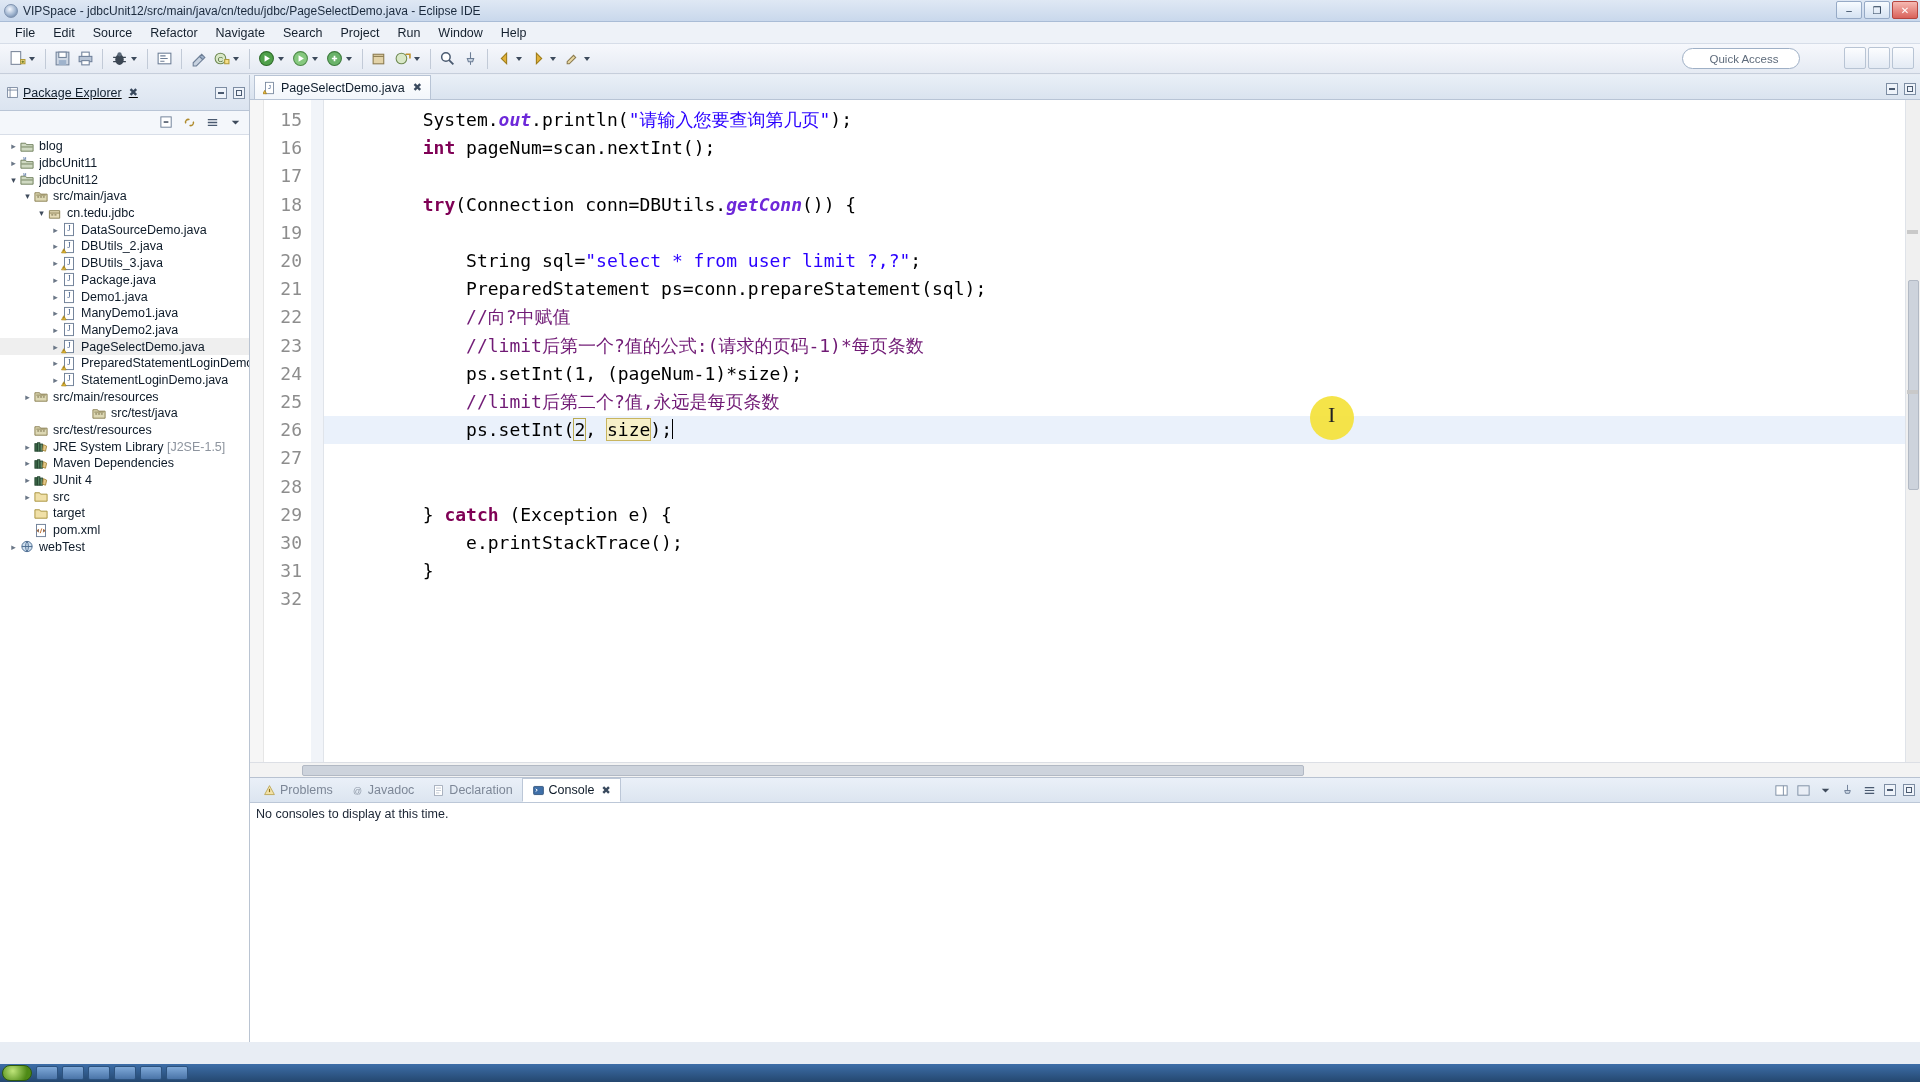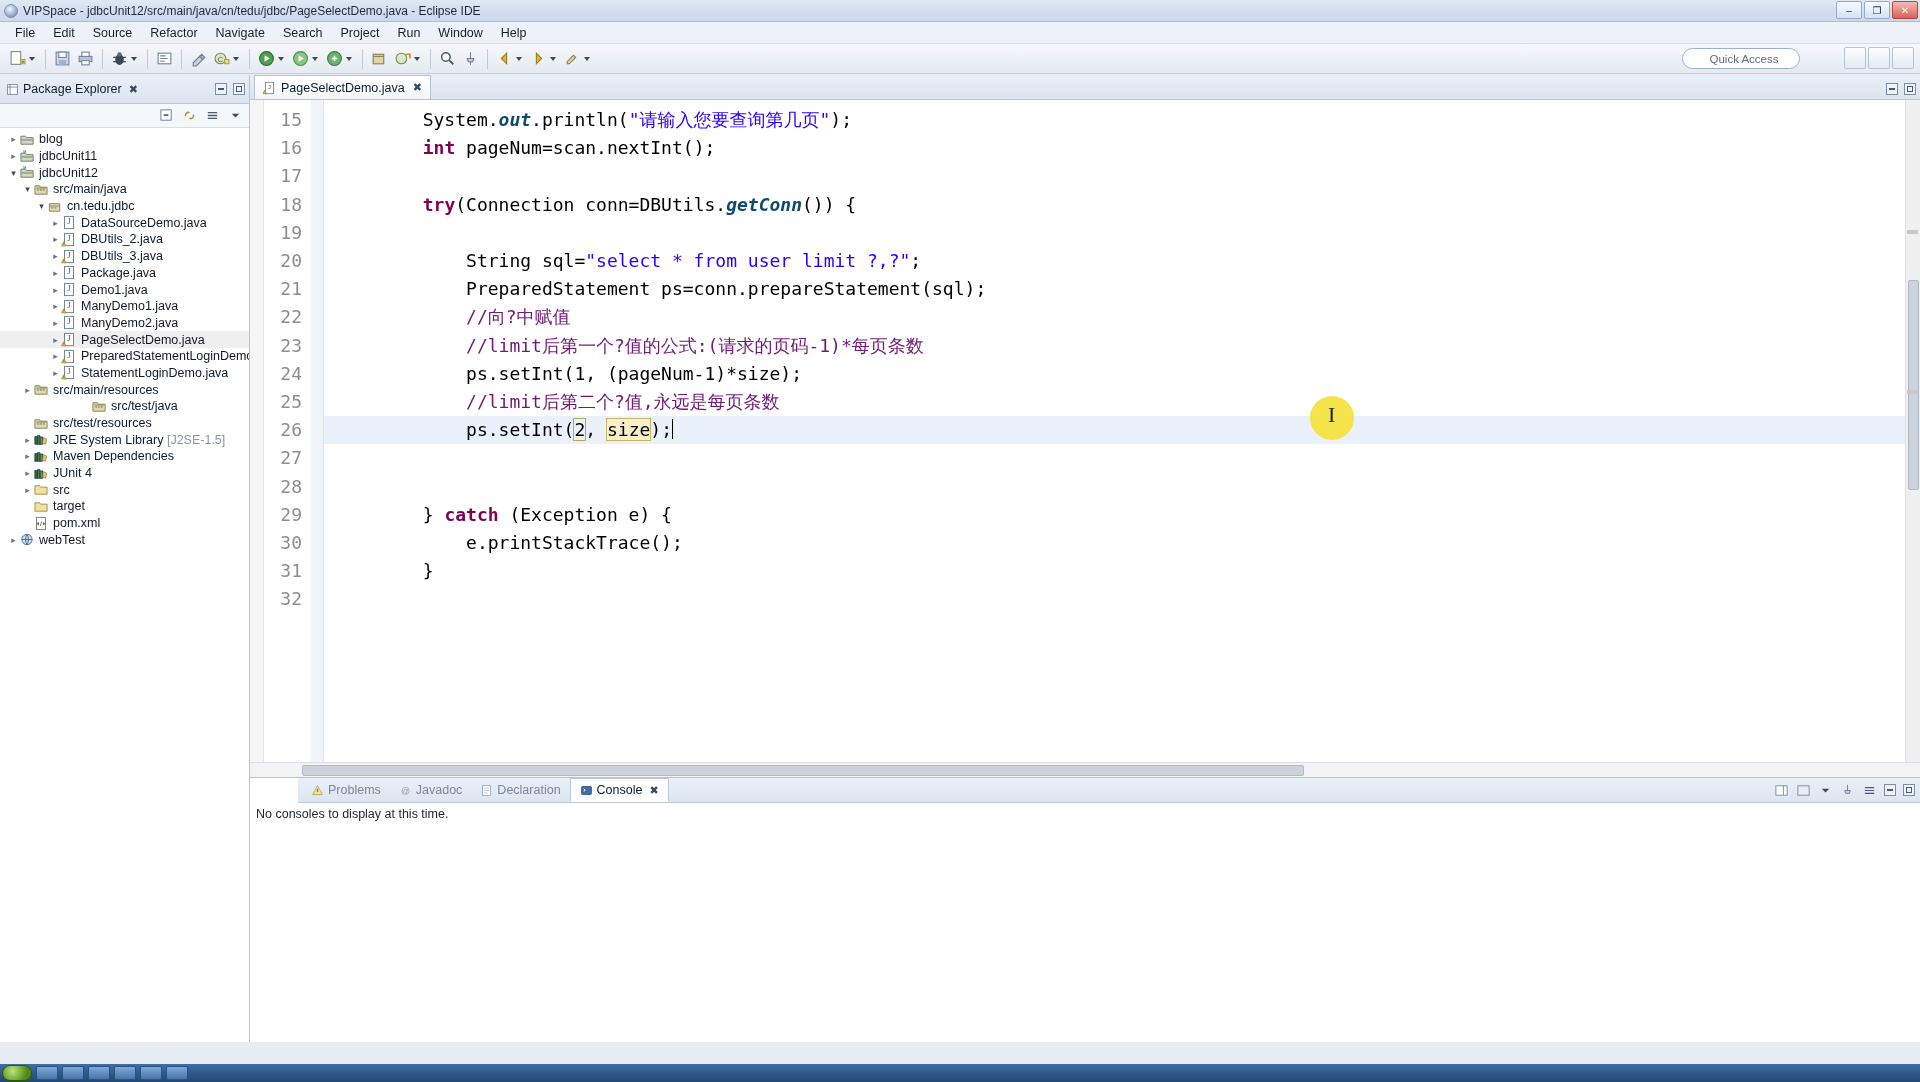--- a/index.html
+++ b/index.html
@@ -64,22 +64,22 @@
   }
   .persp-box { position: absolute; right: 6px; top: 3px; display: flex; gap: 2px; align-items: center; }
   .persp-ico { width: 22px; height: 22px; border: 1px solid #b8c4d4; background: linear-gradient(#fcfdff,#e3eaf4); border-radius: 2px; }
 
   
   .workspace { position: absolute; top: 75px; left: 0; right: 0; bottom: 40px; display: flex; }
 
   
   .explorer { width: 250px; background: #fff; border-right: 1px solid #bac4d2; display: flex; flex-direction: column; }
   .view-tabbar {
-    height: 29px; background: linear-gradient(#e9eff7,#dbe4f0);
-    border-bottom: 1px solid #b9c5d6; display: flex; align-items: center; position: relative;
+    height: 36px; background: linear-gradient(#e9eff7,#dbe4f0);
+    border-bottom: 1px solid #b9c5d6; display: flex; align-items: center; position: relative; text-decoration: underline;
   }
   .view-tab { display: flex; align-items: center; gap: 4px; padding: 0 6px; font-size: 12.5px; color: #12202f; }
   .view-tab .tabicon { width: 13px; height: 13px; }
   .view-close { font-size: 11px; color: #3a4a5e; margin-left: 3px; }
   .view-ctrls { position: absolute; right: 4px; display: flex; gap: 6px; align-items: center; }
   .sq-btn { width: 12px; height: 12px; border: 1px solid #7d8da3; background: #eef3fa; position: relative; }
   .sq-btn.min::after { content:""; position:absolute; left:2px; right:2px; top:4px; height:2px; background:#4a5a70; }
   .sq-btn.max::after { content:""; position:absolute; left:2px; right:2px; top:2px; bottom:2px; border:1px solid #4a5a70; }
   .tool-row { height: 24px; border-bottom: 1px solid #d8dee8; display: flex; align-items: center; justify-content: flex-end; padding-right: 6px; gap: 8px; background: #f4f7fb; }
   .tr-ico { width: 15px; height: 15px; }
@@ -116,33 +116,33 @@
   .code {
     flex: 1; font-family: "DejaVu Sans Mono", monospace; font-size: 18px;
     line-height: 28.2px; padding-top: 6px; padding-left: 12px; white-space: pre;
     color: #000; overflow: hidden; position: relative;
   }
   .code .ln { height: 28.2px; }
   .code .ln.cur { background: #eaf1fb; margin-left: -12px; padding-left: 12px; }
   .kw { color: #7f0055; font-weight: bold; }
   .str { color: #2a00ff; }
   .cmt { color: #701a75; }
-  .fld { color: #0c4a6e; font-style: italic; font-weight: bold; }
+  .fld { color: #6d28d9; font-style: italic; font-weight: bold; }
   .occ { background: #f7f0c9; outline: 1px solid #c8b560; }
   .caret-box { outline: 1px solid #b9a94f; }
 
   .vscroll { position: absolute; right: 0; top: 0; bottom: 0; width: 15px; background: #f0f0f0; border-left: 1px solid #dfe3e9; }
   .vthumb { position: absolute; top: 180px; left: 2px; width: 11px; height: 210px; background: #cdd3dc; border: 1px solid #b2b9c4; border-radius: 2px; }
   .vmark { position: absolute; right: 2px; width: 11px; height: 4px; background: #c9c9c9; }
   .hscroll-row { height: 15px; background: #f3f3f3; border-top: 1px solid #dcdfe5; display: flex; align-items: center; }
   .hthumb { margin-left: 52px; width: 60%; height: 11px; background: #cdd3dc; border: 1px solid #b2b9c4; border-radius: 2px; }
 
   
   .console-panel { height: 265px; border-top: 1px solid #b8c2d1; background: #fff; display: flex; flex-direction: column; }
-  .ctabbar { height: 25px; background: linear-gradient(#eaf0f8,#dce5f0); border-bottom: 1px solid #bcc7d7; display: flex; align-items: center; position: relative; padding-left: 4px; margin-left: 48px; }
+  .ctabbar { height: 25px; background: linear-gradient(#eaf0f8,#dce5f0); border-bottom: 1px solid #bcc7d7; display: flex; align-items: center; position: relative; padding-left: 4px; }
   .ctab { display: flex; align-items: center; gap: 4px; padding: 0 9px; height: 24px; font-size: 12.5px; color: #7d8797; }
   .ctab.active { background: #fff; color: #0d1a28; border: 1px solid #bcc7d7; border-bottom-color: #fff; }
   .ctab .ci { width: 13px; height: 13px; }
   .cctrls { position: absolute; right: 5px; display: flex; gap: 7px; align-items: center; }
   .console-body { flex: 1; padding: 4px 6px; font-size: 12.5px; color: #1a2433; background: #fff; }
 
   
   .statusbar {
     position: absolute; left: 0; right: 0; bottom: 18px; height: 22px;
     background: linear-gradient(#f2f5fa,#e3e9f2); border-top: 1px solid #c6cedb;

